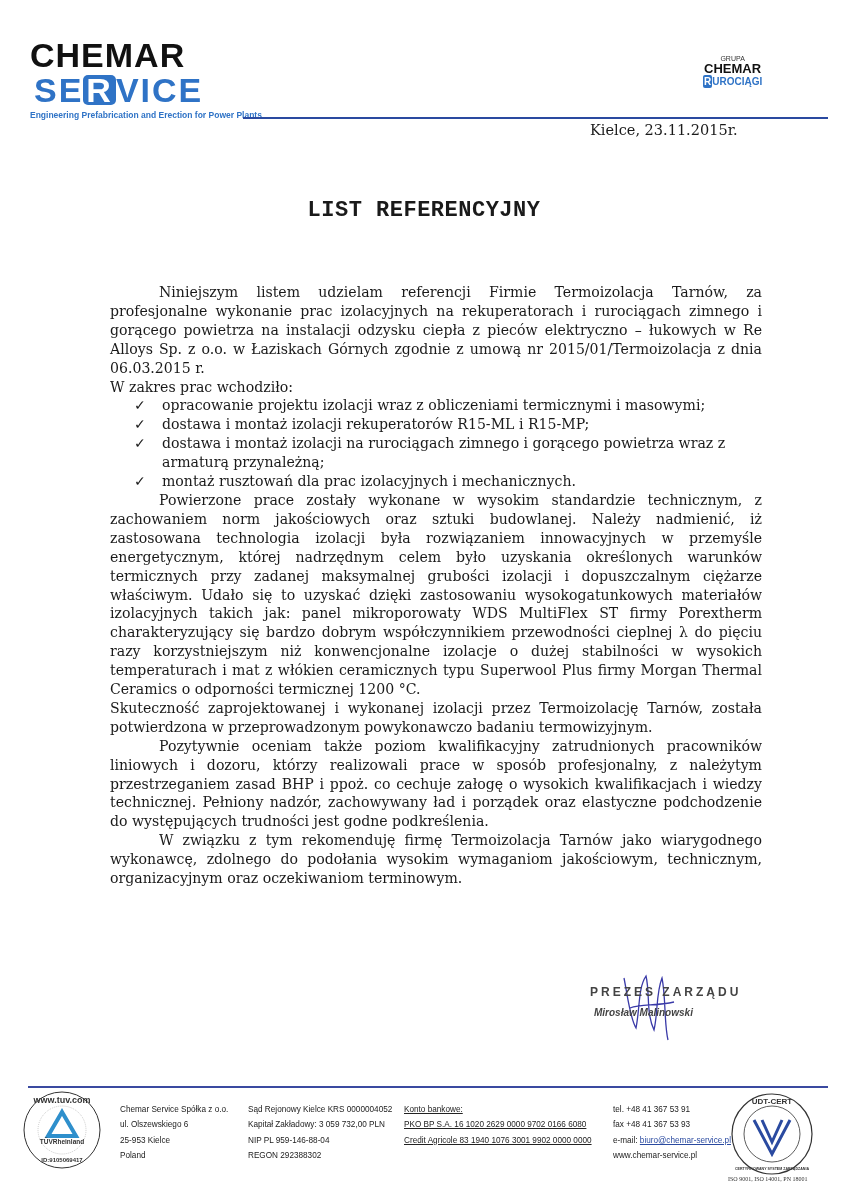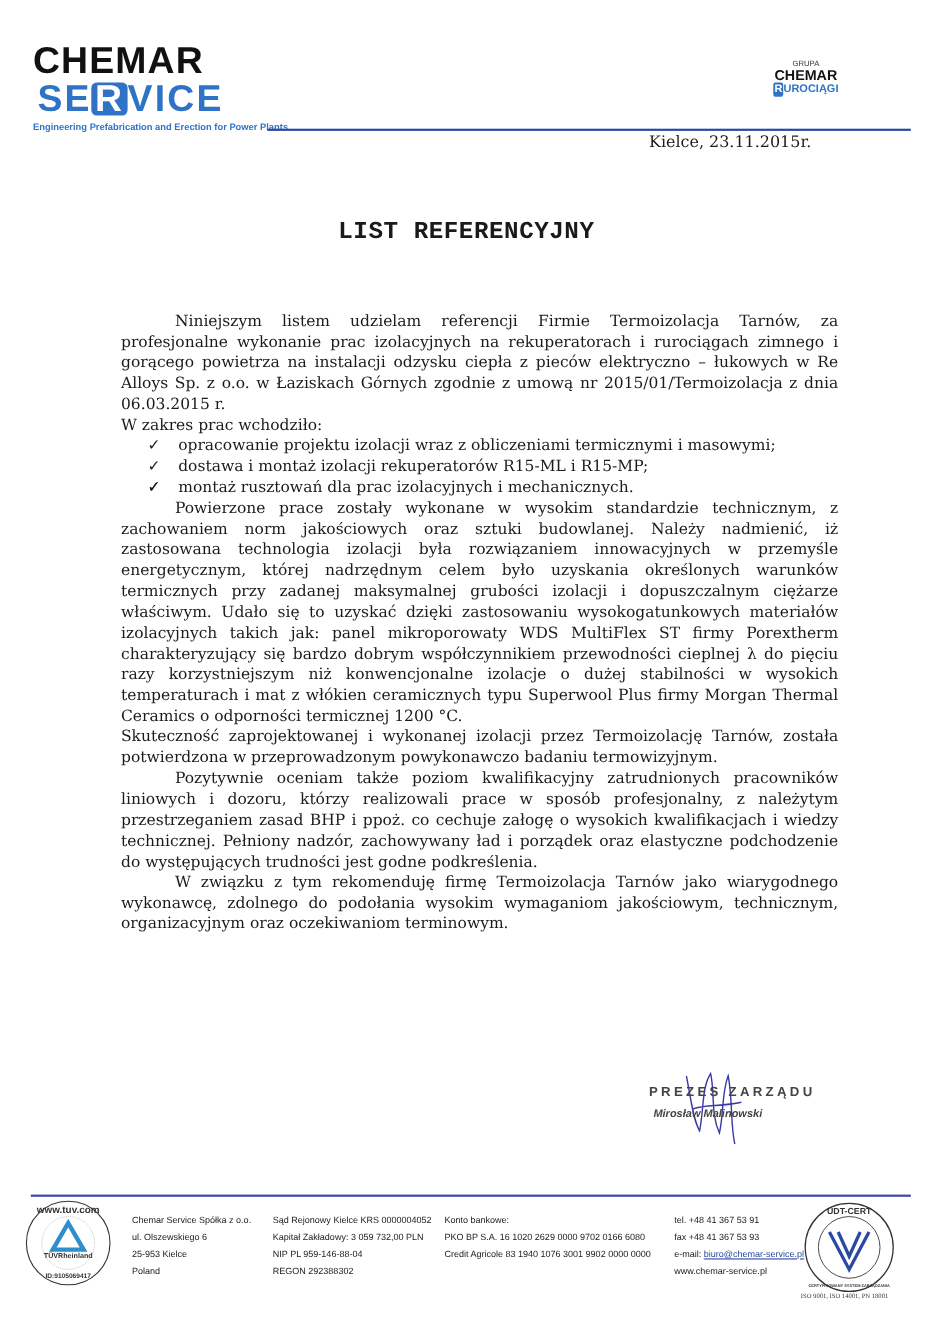--- a/index.html
+++ b/index.html
@@ -56,21 +56,21 @@
   <div class="date">Kielce, 23.11.2015r.</div>
 
   <div class="title">LIST REFERENCYJNY</div>
 
   <div class="body">
     <p class="p indent">Niniejszym listem udzielam referencji Firmie Termoizolacja Tarnów, za profesjonalne wykonanie prac izolacyjnych na rekuperatorach i rurociągach zimnego i gorącego powietrza  na instalacji odzysku ciepła z pieców elektryczno – łukowych w Re Alloys Sp. z o.o. w Łaziskach Górnych zgodnie z umową nr 2015/01/Termoizolacja  z dnia 06.03.2015 r.</p>
     <p class="p">W zakres prac wchodziło:</p>
     <ul>
       <li><span class="chk">✓</span><span>opracowanie projektu izolacji wraz z obliczeniami termicznymi i masowymi;</span></li>
       <li><span class="chk">✓</span><span>dostawa i montaż izolacji rekuperatorów R15-ML i R15-MP;</span></li>
-      <li><span class="chk">✓</span></li>
+      <li><span class="chk">✓</span><span>dostawa i montaż izolacji na rurociągach zimnego i gorącego powietrza wraz z armaturą przynależną;</span></li>
       <li><span class="chk">✓</span><span>montaż rusztowań dla prac izolacyjnych i mechanicznych.</span></li>
     </ul>
     <p class="p indent">Powierzone prace zostały wykonane w wysokim  standardzie technicznym, z zachowaniem norm jakościowych oraz sztuki budowlanej. Należy nadmienić, iż zastosowana technologia izolacji była rozwiązaniem innowacyjnych w przemyśle energetycznym, której nadrzędnym celem było uzyskania określonych warunków termicznych przy zadanej maksymalnej grubości izolacji i dopuszczalnym ciężarze właściwym. Udało się to uzyskać dzięki zastosowaniu wysokogatunkowych materiałów izolacyjnych takich jak: panel mikroporowaty WDS MultiFlex ST firmy Porextherm charakteryzujący się bardzo dobrym  współczynnikiem przewodności cieplnej λ do pięciu razy korzystniejszym niż konwencjonalne izolacje  o dużej stabilności w wysokich temperaturach i mat z włókien ceramicznych typu Superwool Plus firmy Morgan Thermal Ceramics o odporności termicznej 1200 °C.</p>
     <p class="p">Skuteczność zaprojektowanej i wykonanej izolacji przez Termoizolację Tarnów, została potwierdzona w przeprowadzonym powykonawczo badaniu termowizyjnym.</p>
     <p class="p indent">Pozytywnie oceniam także poziom kwalifikacyjny zatrudnionych pracowników liniowych i dozoru, którzy realizowali prace w sposób profesjonalny, z należytym przestrzeganiem zasad BHP i ppoż. co cechuje załogę o wysokich kwalifikacjach i wiedzy technicznej. Pełniony nadzór, zachowywany ład i porządek oraz elastyczne podchodzenie do występujących trudności jest godne podkreślenia.</p>
     <p class="p indent">W związku z tym rekomenduję firmę Termoizolacja Tarnów jako wiarygodnego wykonawcę, zdolnego do podołania wysokim wymaganiom jakościowym, technicznym, organizacyjnym oraz oczekiwaniom terminowym.</p>
   </div>
 
   <svg class="scribble" viewBox="0 0 70 75">
     <path d="M8 10 C12 30, 14 50, 20 60 C24 40, 22 20, 30 8 C34 25, 30 45, 38 62 C42 45, 40 25, 46 10 C50 30, 48 55, 52 72 M14 40 C25 36, 40 38, 58 34" fill="none" stroke="#3a3aa8" stroke-width="1.3"></path>
@@ -99,21 +99,21 @@
     <div>Poland</div>
   </div>
 
   <div class="foot" style="left:248px;">
     <div>Sąd Rejonowy Kielce KRS 0000004052</div>
     <div>Kapitał Zakładowy: 3 059 732,00 PLN</div>
     <div>NIP PL 959-146-88-04</div>
     <div>REGON 292388302</div>
   </div>
 
-  <div class="foot" style="left:404px;">
+  <div class="foot" style="left:404px;text-decoration:underline;">
     <div>Konto bankowe:</div>
     <div>PKO BP S.A.   16 1020 2629 0000 9702 0166 6080</div>
     <div>Credit Agricole 83 1940 1076 3001 9902 0000 0000</div>
   </div>
 
   <div class="foot" style="left:613px;">
     <div>tel. +48 41 367 53 91</div>
     <div>fax +48 41 367 53 93</div>
     <div><span>e-mail: </span><a>biuro@chemar-service.pl</a></div>
     <div>www.chemar-service.pl</div>

